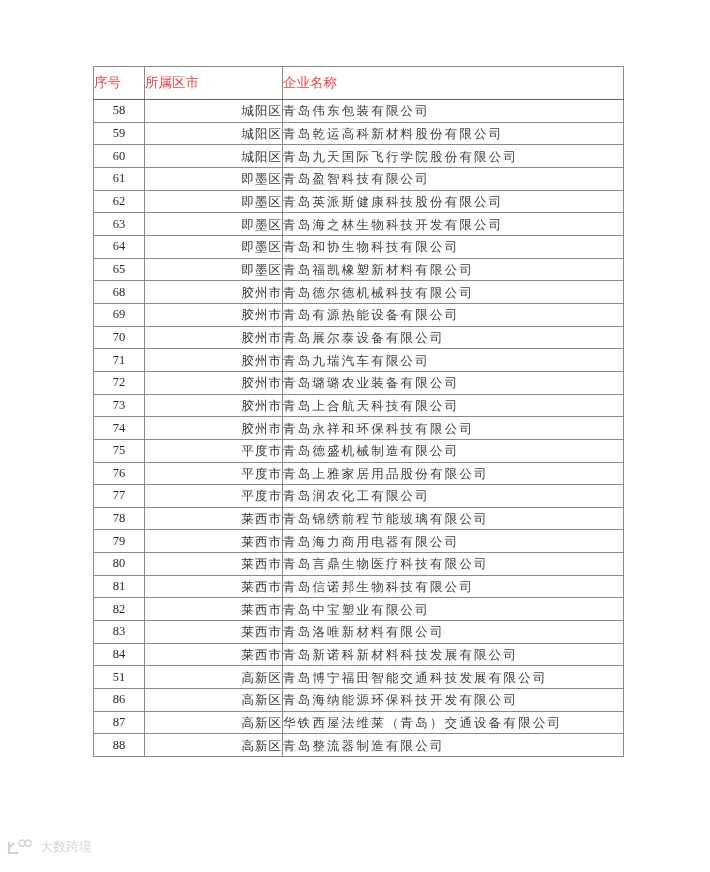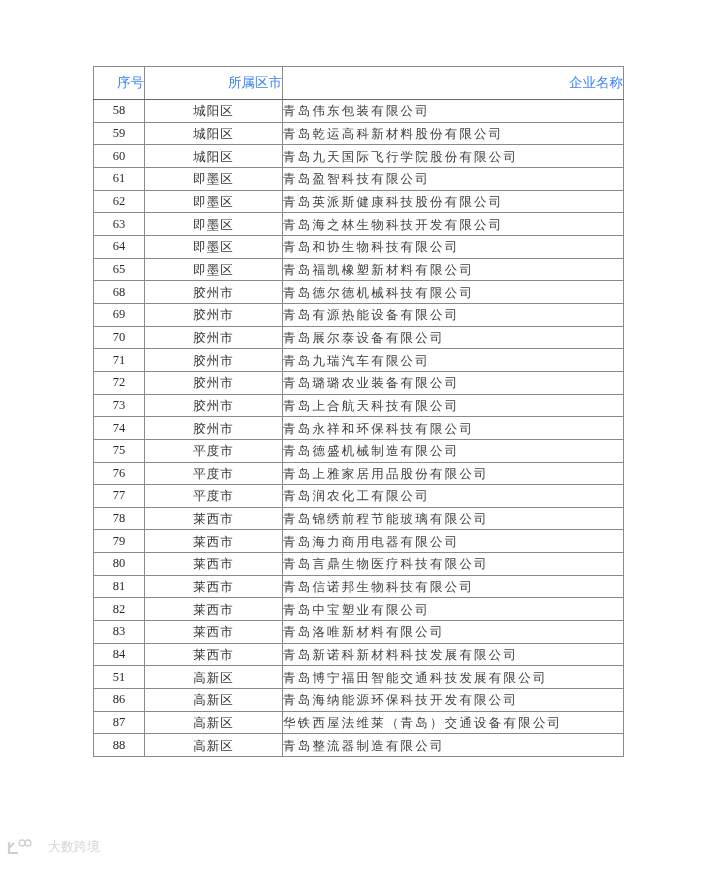--- a/index.html
+++ b/index.html
@@ -9,32 +9,32 @@
     table.list {
       position: absolute; left: 93px; top: 66px; width: 530px;
       border-collapse: collapse; table-layout: fixed;
       border: 1.5px solid #555;
     }
     table.list th, table.list td {
       border: 1px solid #8a8a8a; padding: 0; overflow: hidden; white-space: nowrap;
     }
     table.list th {
       height: 32px; font-family: "DejaVu Sans", "Liberation Sans", sans-serif;
-      font-weight: normal; font-size: 13.5px; color: #3b82f6; text-align: right;
+      font-weight: normal; font-size: 13.5px; color: #ef4444; text-align: left;
       border-bottom: 1.5px solid #666;
     }
     table.list td { height: 21.66px; font-size: 12.5px; line-height: 21px; }
     td.num { text-align: center; font-family: "Liberation Serif", "DejaVu Serif", serif; font-size: 13px; }
-    td.district { text-align: center; letter-spacing: 1px; color: #333; }
+    td.district { text-align: right; letter-spacing: 1px; color: #333; }
     td.company { text-align: left; padding-left: 6px; letter-spacing: 2.2px; color: #404040; }
     col.c1 { width: 51px; }
     col.c2 { width: 138px; }
     col.c3 { width: 341px; }
     .watermark {
-      position: absolute; left: 6px; top: 838px; display: flex; align-items: center; gap: 16px;
+      position: absolute; left: 6px; top: 838px; display: flex; align-items: center; gap: 8px;
       color: #d4d4d4; font-family: "DejaVu Sans", "Liberation Sans", sans-serif; font-size: 13px;
     }
     .wm-logo { width: 26px; height: 16px; position: relative; }
     .wm-logo svg { display: block; }
   </style>
 </head>
 <body>
 
 <div class="page">
   <table class="list">

